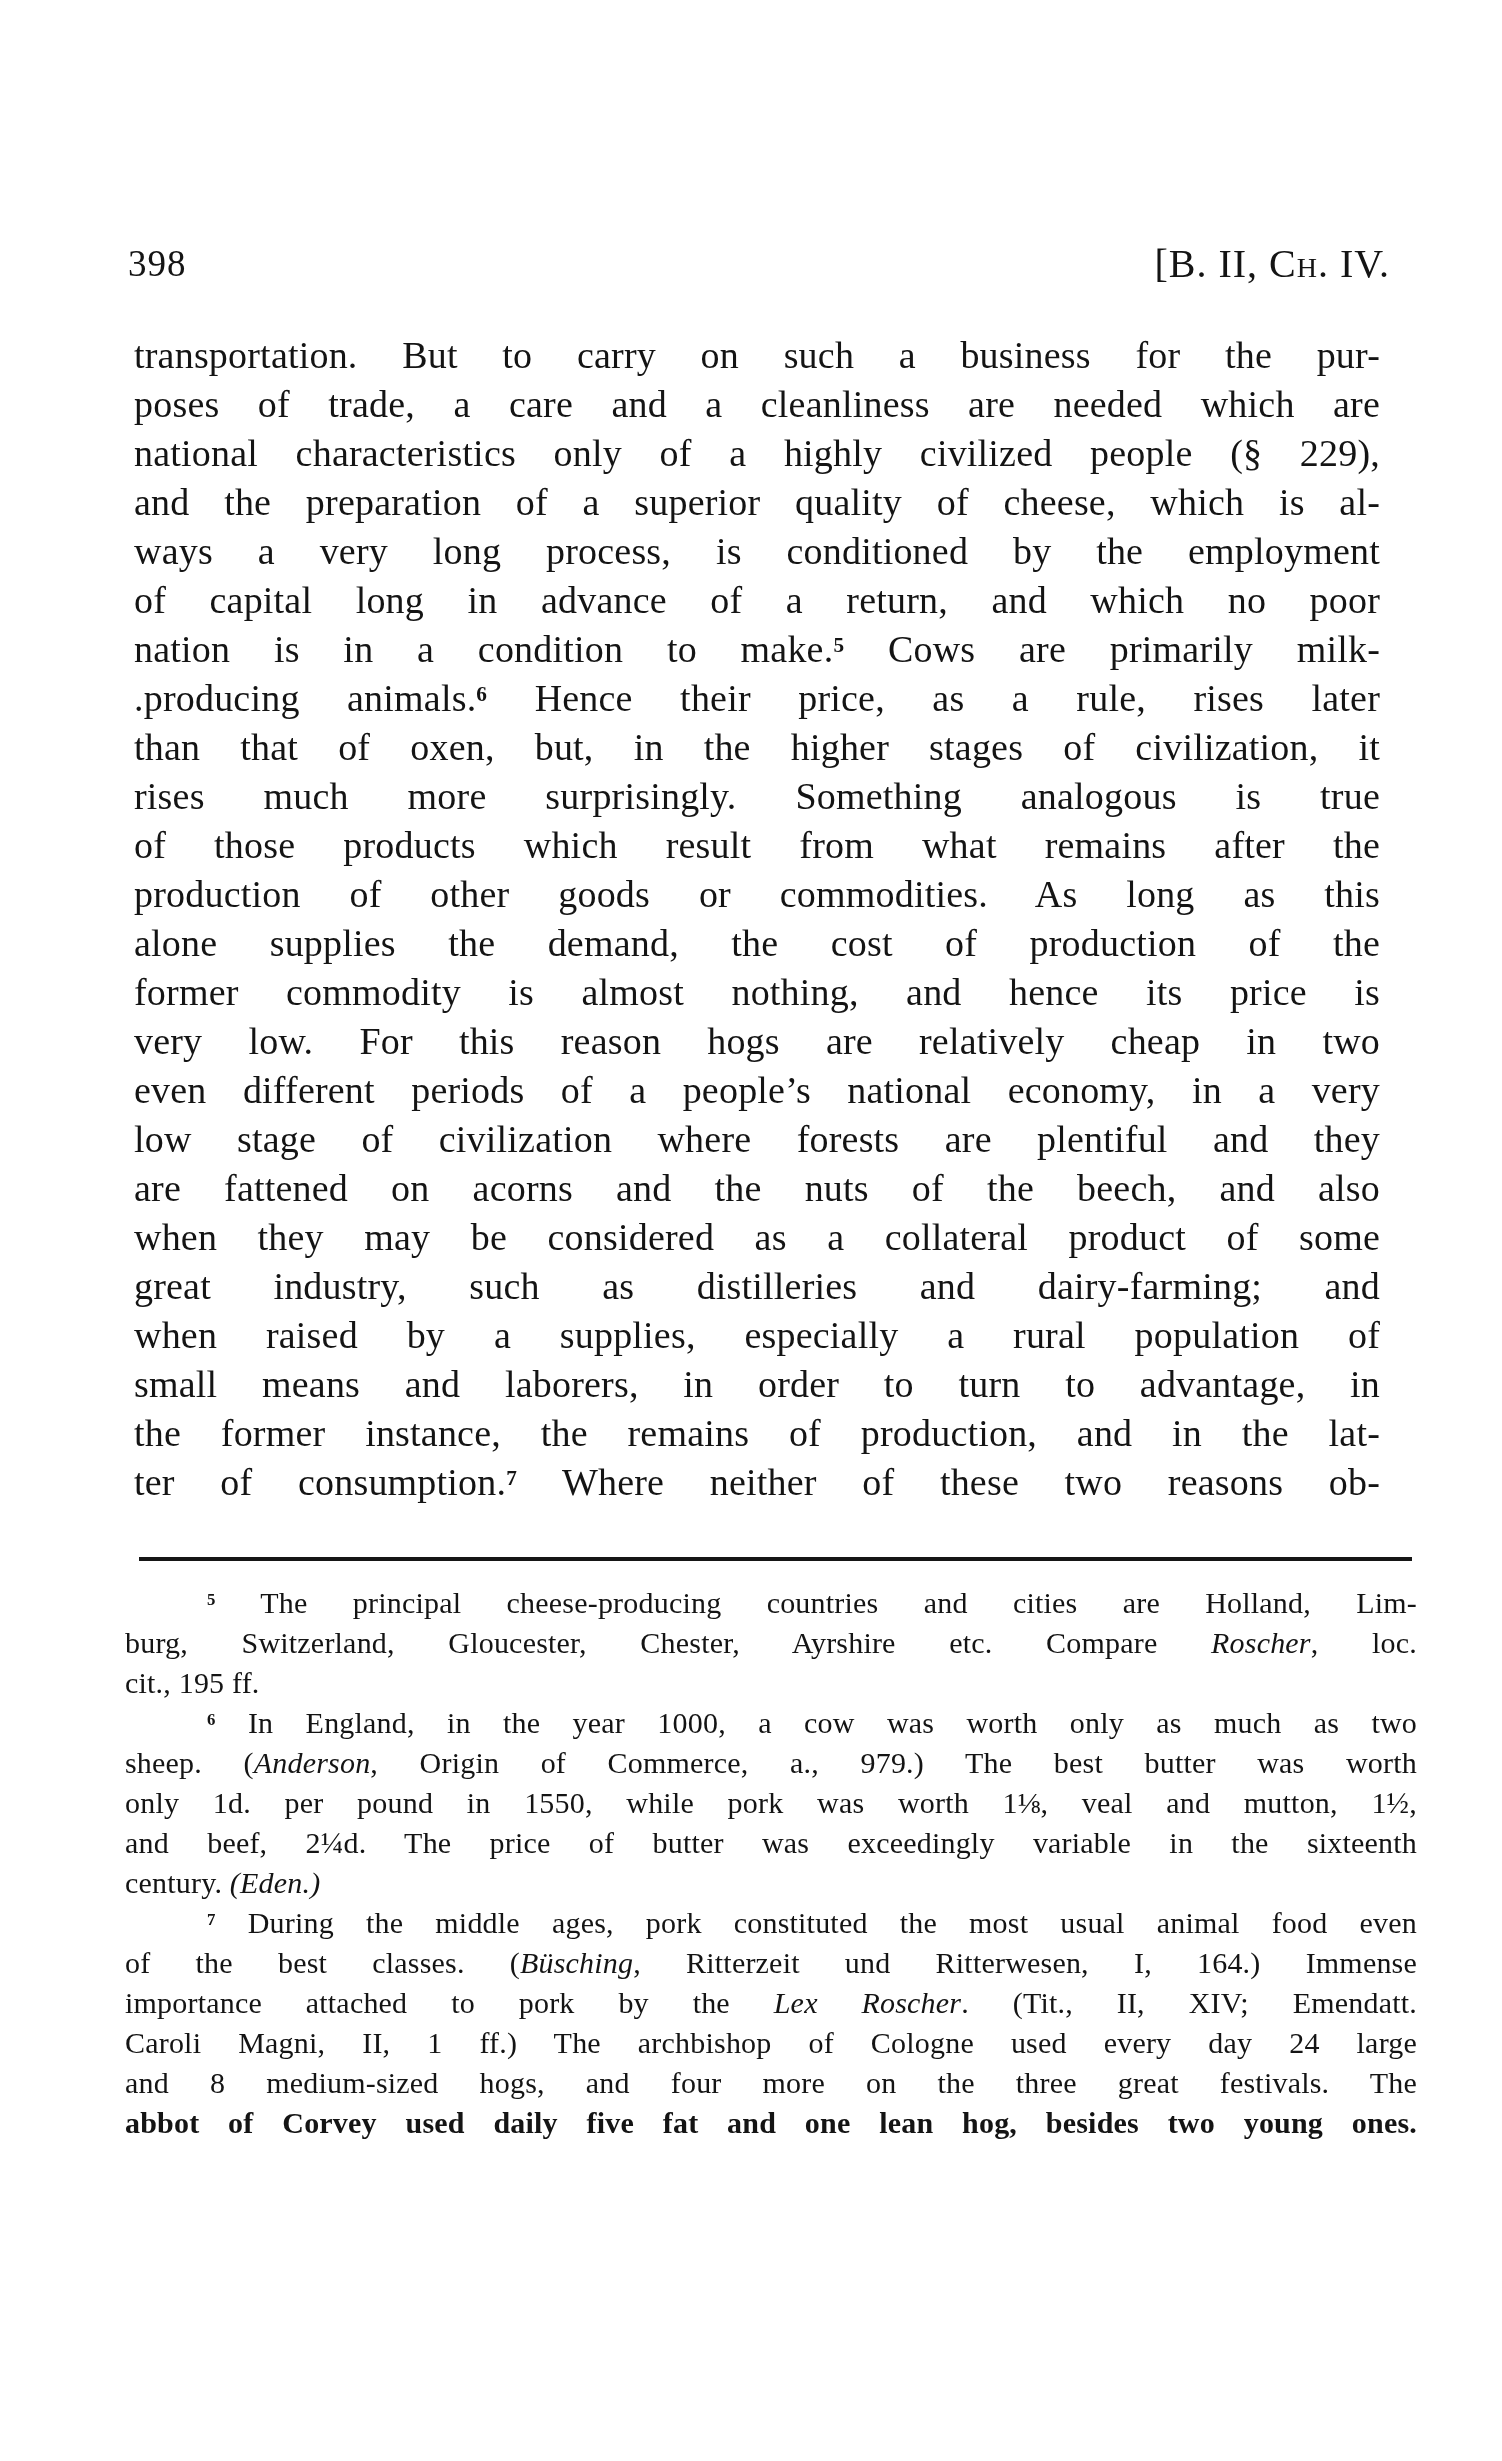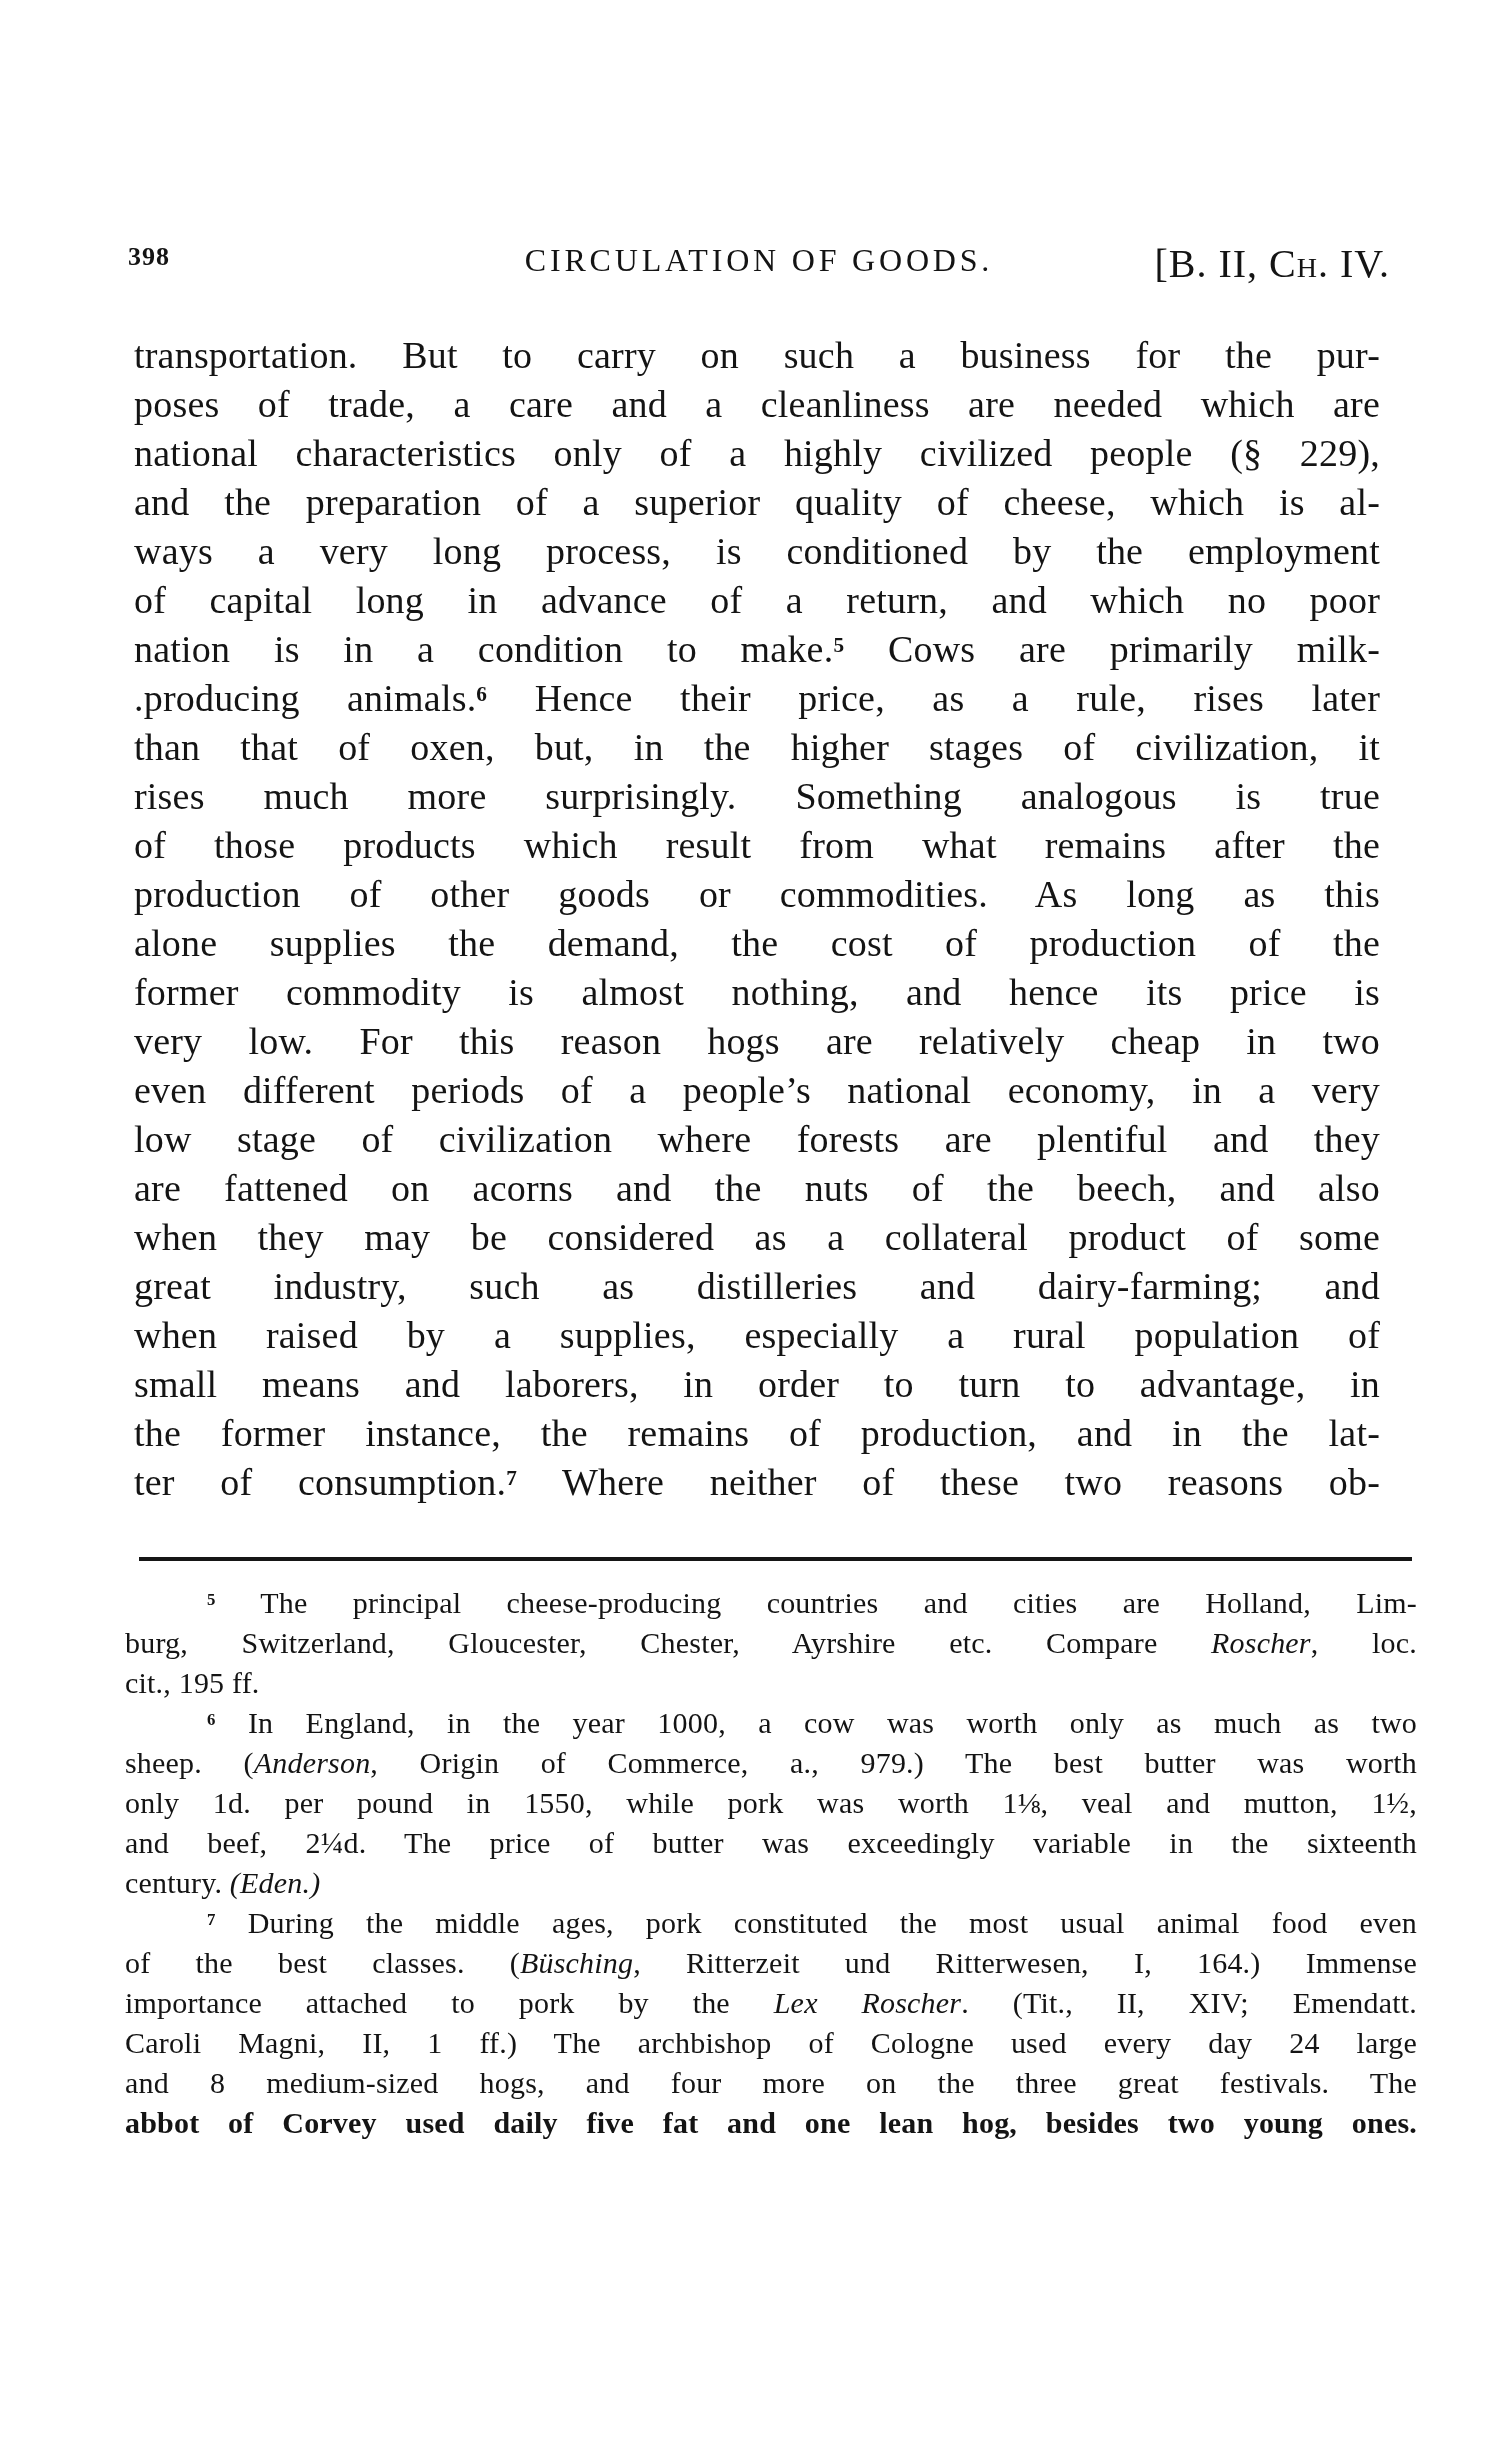--- a/index.html
+++ b/index.html
@@ -16,21 +16,21 @@
     color:#141414;
     overflow:hidden;
   }
   
   .running-header{
     position:absolute;
     top:238px; left:128px; width:1262px; height:46px;
   }
   .page-number{
     position:absolute; left:0; top:3.8px;
-    font-size:26px; letter-spacing:1px; font-weight:bold;text-align:center;
+    font-size:37px; letter-spacing:1px; font-weight:normal;text-align:center;
   }
   .header-title{
     position:absolute; left:0; right:0; top:3.8px;
     text-align:center;
     font-size:32px; letter-spacing:3.8px;
   }
   .header-chapter{
     position:absolute; right:0; top:1.9px;
     font-size:40px;
     font-variant:small-caps;
@@ -81,21 +81,20 @@
     letter-spacing:0.2px;
   }
 </style>
 </head>
 <body>
 
 <div class="page">
 
   <div class="running-header">
     <span class="page-number">398</span>
-    <span class="header-title">CIRCULATION OF GOODS.</span>
     <span class="header-chapter">[B. II, Ch. IV.</span>
   </div>
 
   <div class="body-text" id="body-lines">
       <div class="line">transportation.  But to carry on such a business for the pur-</div>
       <div class="line">poses of trade, a care and a cleanliness are needed which are</div>
       <div class="line">national characteristics only of a highly civilized people (§ 229),</div>
       <div class="line">and the preparation of a superior quality of cheese, which is al-</div>
       <div class="line">ways a very long process, is conditioned by the employment</div>
       <div class="line">of capital long in advance of a return, and which no poor</div>

